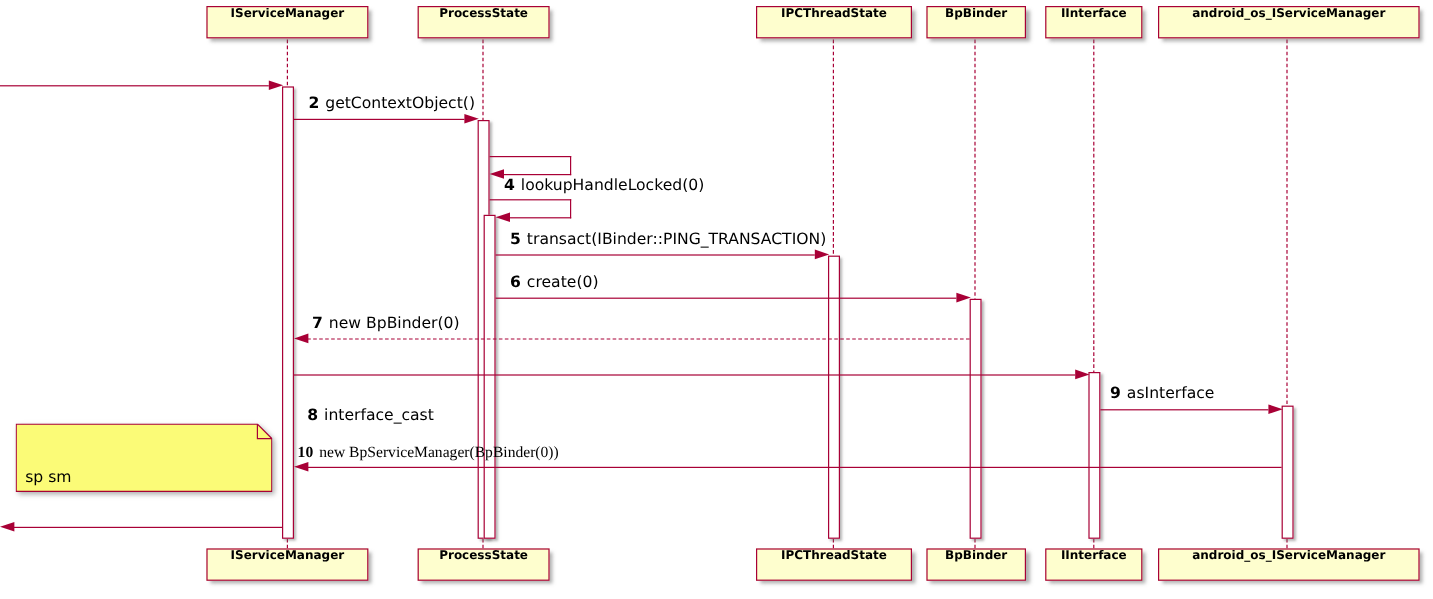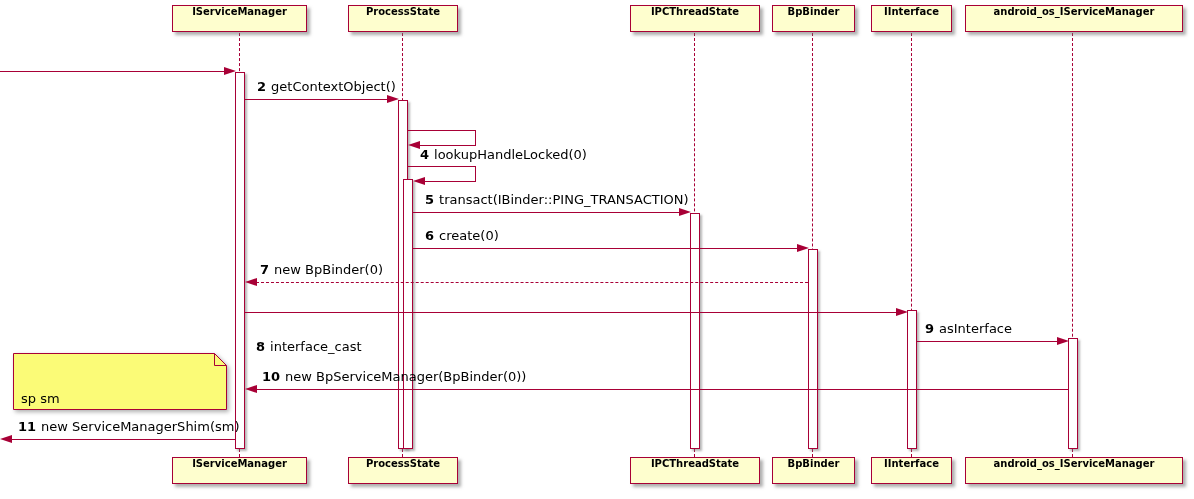--- a/index.html
+++ b/index.html
@@ -159,25 +159,24 @@
   <div class="mline" style="left:245px;top:312px;width:651px;"></div>
   <div class="arrR" style="left:896px;top:308px;"></div>
   <div class="mlabel" style="left:256px;top:292px;margin-top:47px;"><span class="num">8</span><span>interface_cast</span></div>
 
   <div class="mline" style="left:917px;top:341px;width:140px;"></div>
   <div class="arrR" style="left:1057px;top:337px;"></div>
   <div class="mlabel" style="left:925px;top:321px;text-align:right;"><span class="num">9</span><span>asInterface</span></div>
 
   <div class="mline" style="left:256px;top:389px;width:812px;"></div>
   <div class="arrL" style="left:245px;top:385px;"></div>
-  <div class="mlabel" style="left:262px;top:369px;"><span class="num">10</span><span>new BpServiceManager(BpBinder(0))</span></div>
+  <div class="mlabel" style="left:248px;top:369px;font-family:Liberation Serif, serif;"><span class="num">10</span><span>new BpServiceManager(BpBinder(0))</span></div>
 
   <div class="mline" style="left:11px;top:439px;width:224px;"></div>
   <div class="arrL" style="left:0;top:435px;"></div>
-  <div class="mlabel" style="left:18px;top:419px;"><span class="num">11</span><span>new ServiceManagerShim(sm)</span></div>
 
 
   <div class="note" style="left:13px;top:353px;width:214px;height:57px;">
     <svg width="214" height="57">
       <path d="M0.5,0.5 L201.5,0.5 L213.5,12.5 L213.5,56.5 L0.5,56.5 Z" fill="#FBFB77" stroke="#A80036" stroke-width="1"></path>
       <path d="M201.5,0.5 L201.5,12.5 L213.5,12.5" fill="none" stroke="#A80036" stroke-width="1"></path>
     </svg>
     <div class="ntext" style="left:8px;top:38px;">sp sm</div>
   </div>
 

